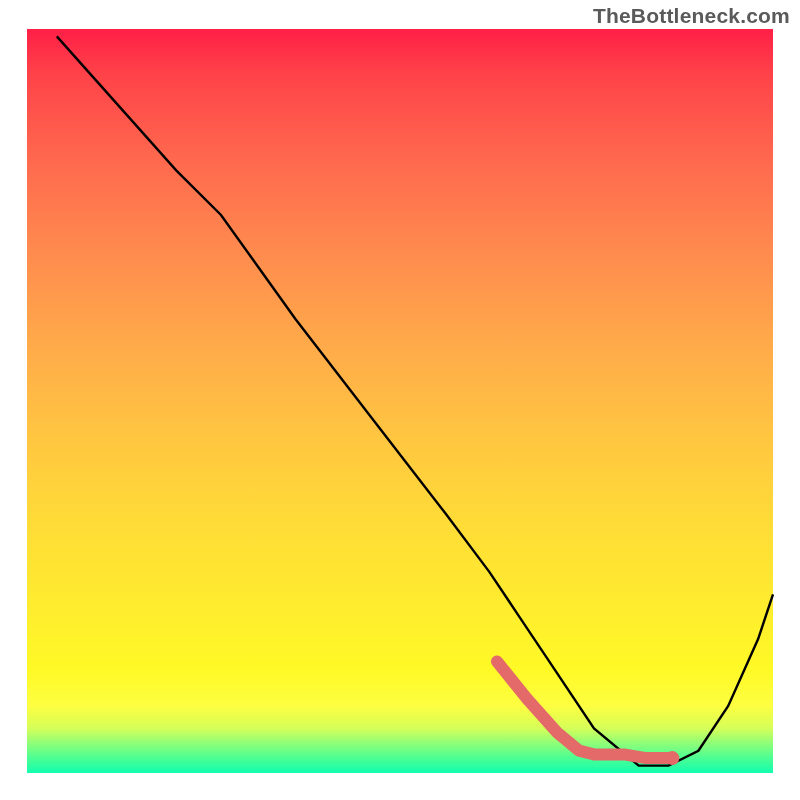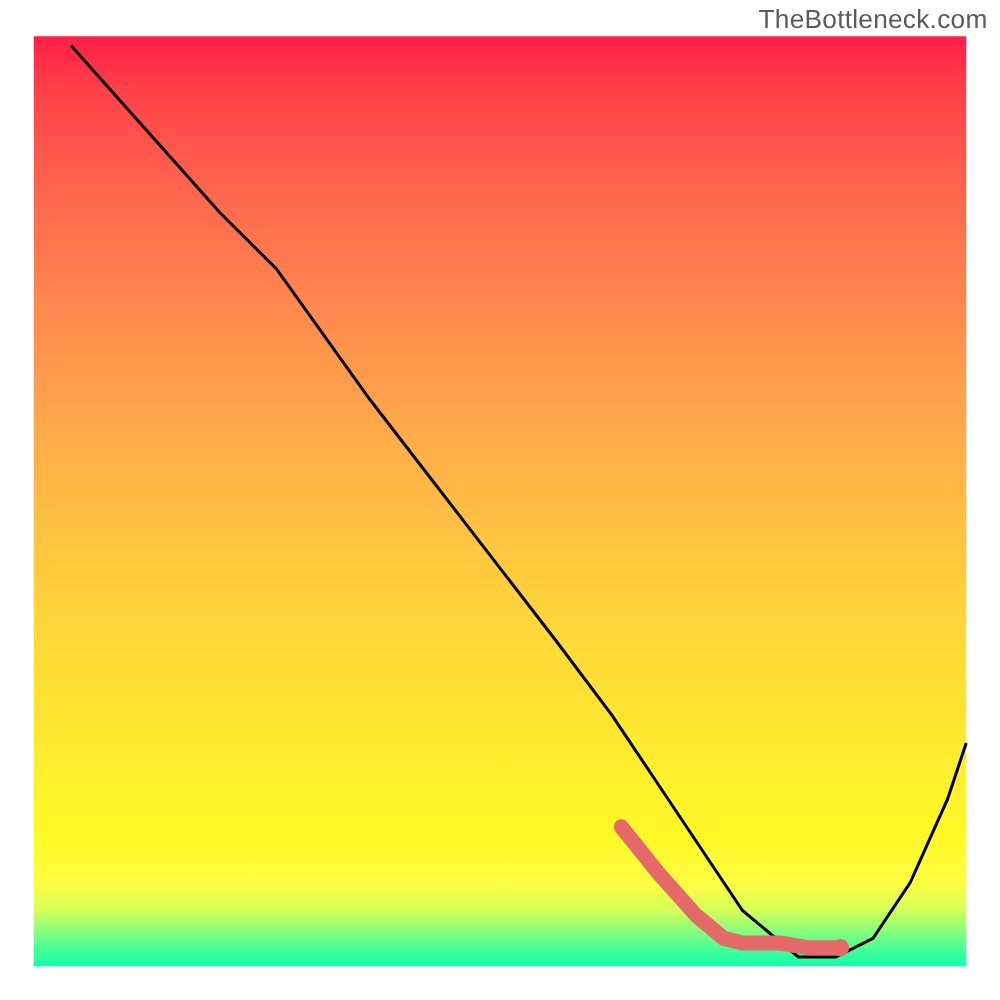--- a/index.html
+++ b/index.html
@@ -13,21 +13,21 @@
     width: 800px;
     height: 800px;
     overflow: hidden;
   }
   .watermark {
     position: absolute;
     top: 4px;
     right: 10px;
     color: #5a5a5a;
     font-size: 21px;
-    font-weight: 400;
+    font-weight: 700;
     letter-spacing: 0.2px;
     z-index: 3;
   }
   .plot-area {
     position: absolute;
     top: 29px;
     left: 27px;
     width: 746px;
     height: 744px;
     background: linear-gradient(to bottom,

